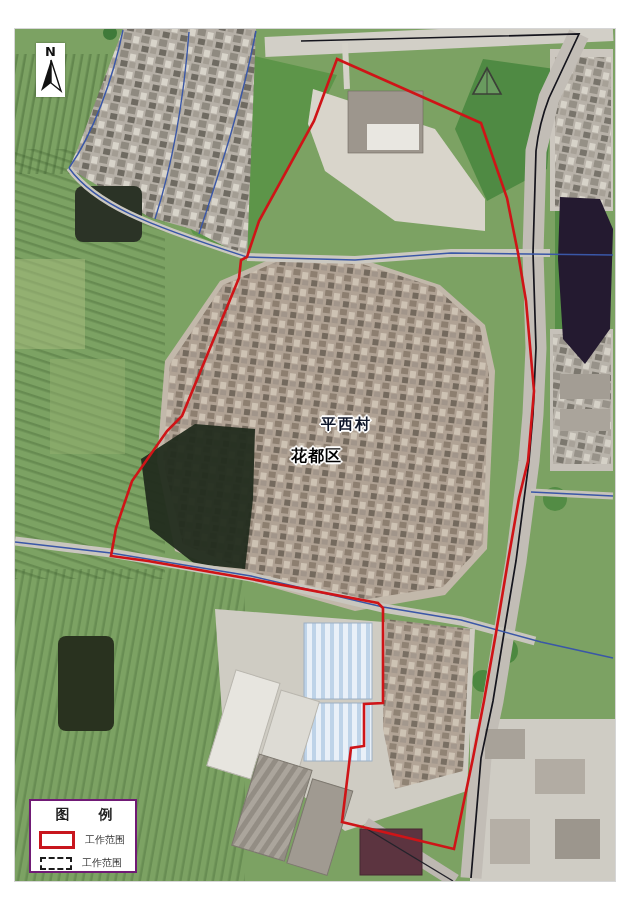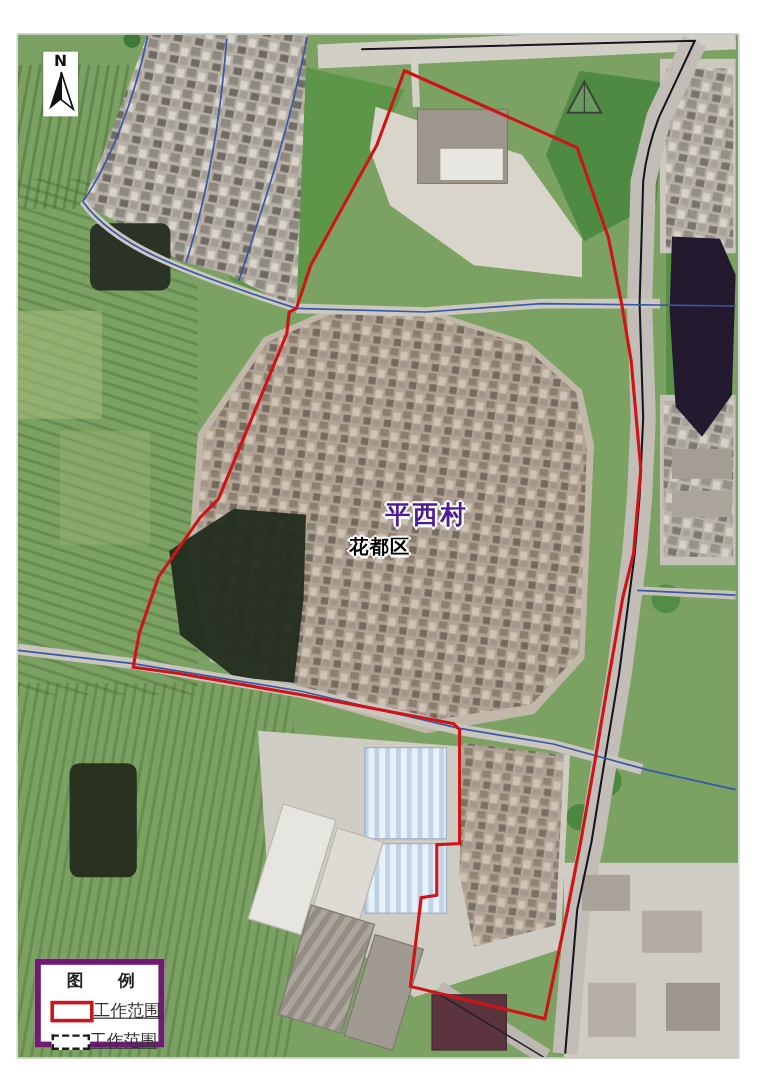--- a/index.html
+++ b/index.html
@@ -9,40 +9,40 @@
   }
   .map-area{
     position:absolute;left:14px;top:28px;width:600px;height:852px;
     background:#7ca263;overflow:hidden;border:1px solid #d6d6d6;box-sizing:content-box;
   }
   .map-svg{position:absolute;left:0;top:0;}
   
   .map-label{position:absolute;font-weight:bold;white-space:nowrap;
     text-shadow:-2px 0 0 #fff,2px 0 0 #fff,0 -2px 0 #fff,0 2px 0 #fff,
                 -1px -1px 0 #fff,1px 1px 0 #fff,1px -1px 0 #fff,-1px 1px 0 #fff;}
-  .label-village{left:306px;top:386px;font-size:21px;color:#4c1d95;letter-spacing:2px;}
+  .label-village{left:306px;top:386px;font-size:15px;color:#0f172a;letter-spacing:2px;}
   .label-district{left:276px;top:417px;font-size:16px;color:#000000;letter-spacing:1px;}
   
   .north-box{
     position:absolute;left:21px;top:14px;width:29px;height:54px;background:#ffffff;
     box-shadow:0 0 2px rgba(0,0,0,.35);display:flex;flex-direction:column;align-items:center;
     padding-top:2px;box-sizing:border-box;
   }
   .north-n{font-size:13px;font-weight:bold;color:#111;line-height:13px;}
   
   .legend-box{
     position:absolute;left:14px;top:770px;width:108px;height:74px;background:#ffffff;
-    border:5px solid #701a75;box-sizing:border-box;padding:5px 0 0 8px;
+    border:2px solid #701a75;box-sizing:border-box;padding:5px 0 0 8px;
   }
   .legend-title{font-size:14px;font-weight:bold;color:#222;text-align:center;
     letter-spacing:12px;text-indent:12px;white-space:pre;margin-right:6px;}
   .legend-row{display:flex;align-items:center;margin-top:7px;}
   .legend-swatch-red{width:30px;height:12px;background:#fff;border:3px solid #c8161d;flex:none;}
   .legend-swatch-dashed{width:32px;height:13px;background:#fff;border:2px dashed #1c1c1c;flex:none;box-sizing:border-box;margin-left:1px;}
-  .legend-label{font-size:14px;color:#333;margin-left:0;white-space:nowrap;text-decoration:underline;}
+  .legend-label{font-size:10px;color:#333;margin-left:10px;white-space:nowrap;}
 </style>
 </head>
 <body>
 
 <div class="frame">
   <div class="map-area">
 
     <svg class="map-svg" width="600" height="852" viewBox="0 0 600 852">
       <defs>
         <pattern id="rowsA" width="8" height="8" patternUnits="userSpaceOnUse" patternTransform="rotate(100)">

